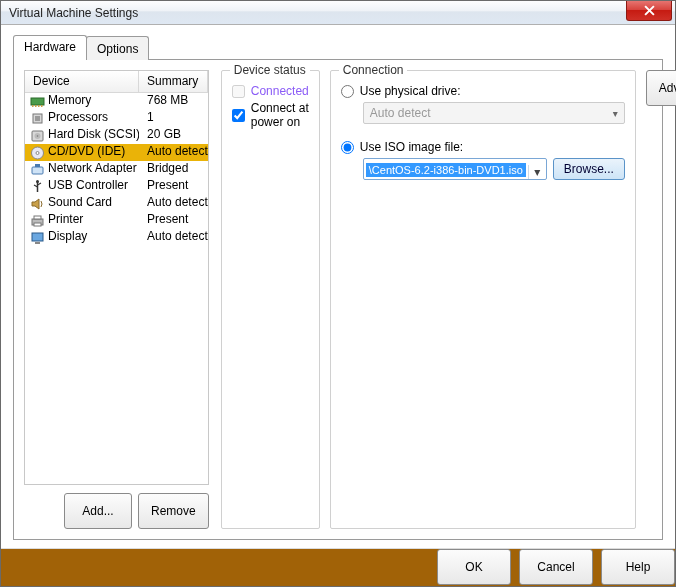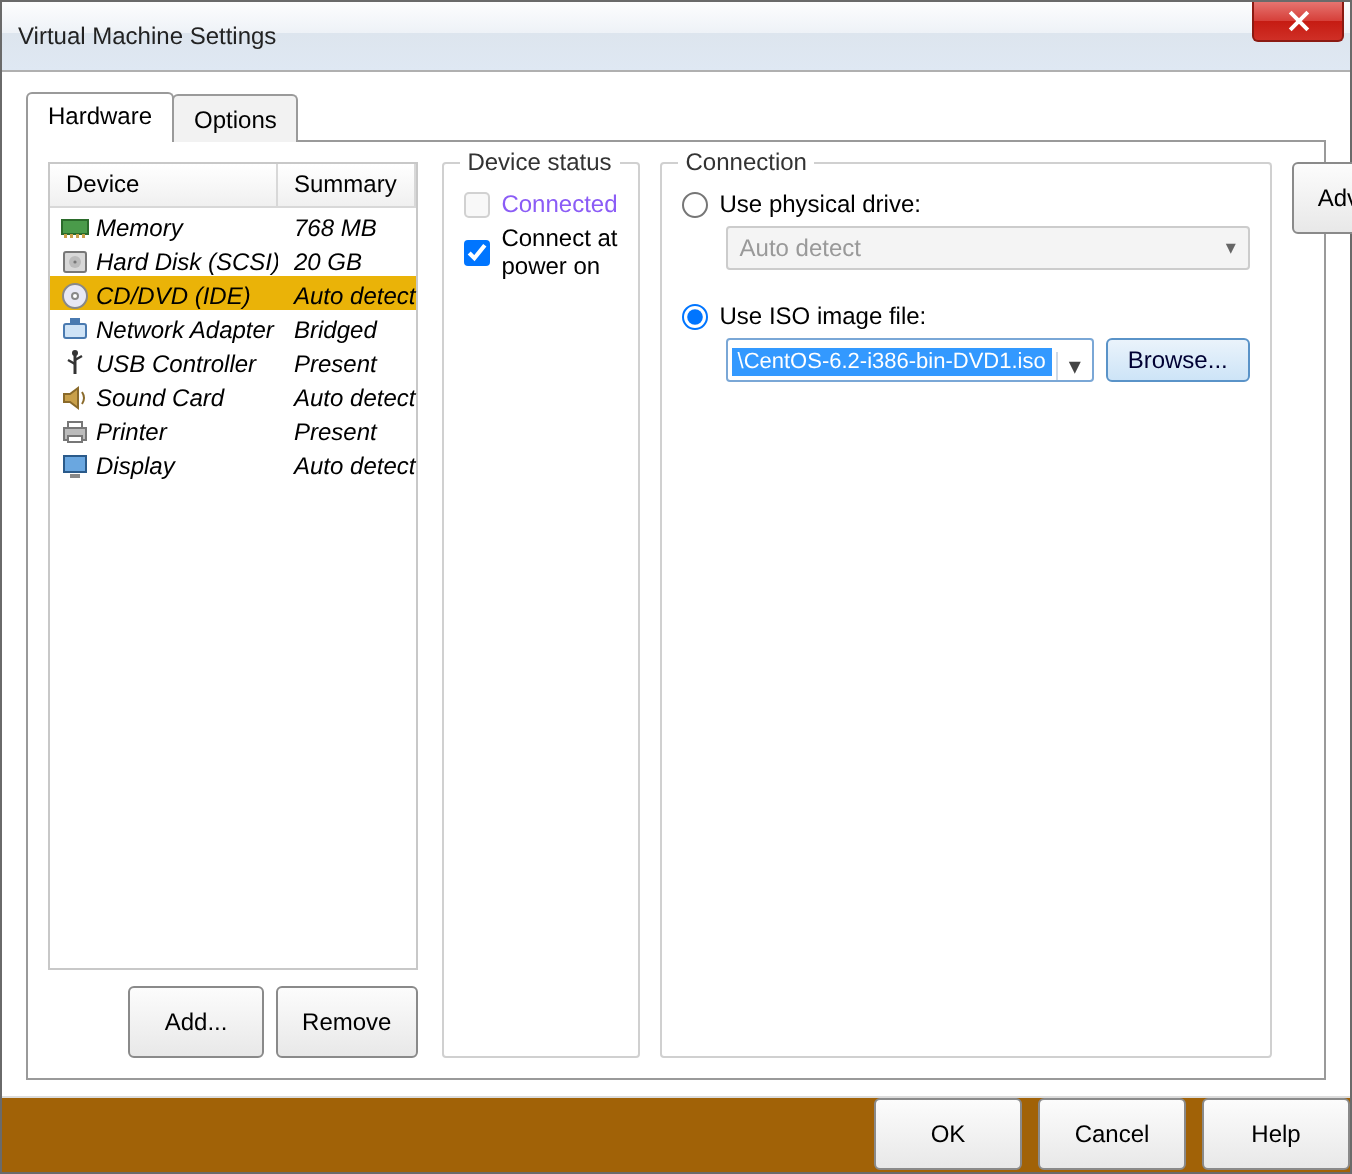--- a/index.html
+++ b/index.html
@@ -1,34 +1,34 @@
 <!DOCTYPE html>
 <html><head>
 <meta charset="utf-8">
 <style>
 * { box-sizing: border-box; margin: 0; padding: 0; font-family: "Segoe UI", Tahoma, sans-serif; font-size: 12px; }
 body { background: #d8d8d8; width: 676px; height: 587px; overflow: hidden; }
 .window { width: 676px; height: 587px; background: #fff; border: 1px solid #6a6a6a; position: relative; display: flex; flex-direction: column; }
-.titlebar { height: 35px; background: linear-gradient(to bottom, #fdfdfe 0%, #eef2f7 45%, #dde5ee 46%, #dfe8f3 100%); border-bottom: 1px solid #b0b0b0; display: flex; align-items: center; padding-left: 8px; position: relative; }
+.titlebar { height: 24px; background: linear-gradient(to bottom, #fdfdfe 0%, #eef2f7 45%, #dde5ee 46%, #dfe8f3 100%); border-bottom: 1px solid #b0b0b0; display: flex; align-items: center; padding-left: 8px; position: relative; }
 .titlebar-text { color: #222; font-size: 12px; }
 .close-btn { position: absolute; right: 3px; top: 0; width: 46px; height: 20px; background: linear-gradient(to bottom, #e67470 0%, #d6403a 49%, #c61b12 50%, #cf2f26 100%); border: 1px solid #8b1a12; border-top: none; border-radius: 0 0 3px 3px; display: flex; align-items: center; justify-content: center; color: #fff; cursor: pointer; }
 .close-btn svg { width: 11px; height: 11px; }
 .body-area { flex: 1; padding: 10px 12px 8px 12px; display: flex; flex-direction: column; }
 .tabs { display: flex; position: relative; z-index: 2; }
 .tab { padding: 4px 10px 4px 10px; border: 1px solid #9a9a9a; background: #fff; border-bottom: none; border-radius: 3px 3px 0 0; margin-right: -1px; cursor: pointer; }
 .tab.active { background: #fff; position: relative; z-index: 3; }
 .tab.inactive { background: #f2f2f2; padding-top: 5px; margin-top: 1px; }
 .tabpanel { flex: 1; border: 1px solid #9a9a9a; margin-top: -1px; background: #fff; display: flex; padding: 10px; gap: 12px; }
 .left { width: 310px; display: flex; flex-direction: column; }
 .devlist-wrap { flex: 1; border: 1px solid #c8c8c8; background: #fff; }
 .devlist-head { display: flex; background: linear-gradient(to bottom, #fff, #f0f0f0); border-bottom: 1px solid #d8d8d8; height: 22px; }
 .devlist-head .col { padding: 3px 8px; border-right: 1px solid #d8d8d8; }
 .col-device { width: 114px; }
 .col-summary { flex: 1; }
-.devrow { display: flex; height: 17px; align-items: flex-end; cursor: default; font-style: italic; }
+.devrow { display: flex; height: 17px; align-items: flex-start; cursor: default; }
 .devrow.selected { background: #eab308; }
 .devrow .ic { width: 16px; height: 16px; margin: 0 3px 0 4px; display: flex; align-items: center; justify-content: center; }
 .devrow .name { width: 91px; white-space: nowrap; overflow: hidden; }
 .devrow .summ { flex: 1; padding-left: 8px; white-space: nowrap; }
 .btnrow { display: flex; justify-content: flex-end; gap: 6px; margin-top: 8px; }
 .btn { min-width: 68px; height: 36px; padding: 0 12px; background: linear-gradient(to bottom, #fcfcfc, #e8e8e8); border: 1px solid #8a8a8a; border-radius: 3px; cursor: pointer; font-size: 12px; }
 .right { flex: 1; display: flex; flex-direction: row; gap: 10px; }
 .group { border: 1px solid #d0d0d0; border-radius: 2px; padding: 10px 10px 12px 10px; position: relative; }
 .group-title { position: absolute; top: -8px; left: 8px; background: #fff; padding: 0 4px; color: #333; }
 .chkrow, .radrow { display: flex; align-items: center; gap: 6px; margin: 3px 0; }
@@ -87,20 +87,30 @@
                     <rect x="8" y="11" width="1.5" height="2" fill="#c9a04a"></rect>
                     <rect x="11" y="11" width="1.5" height="2" fill="#c9a04a"></rect>
                   </svg>
                 </span>
                 <span class="name">Memory</span>
                 <span class="summ">768 MB</span>
               </div>
               <div class="devrow">
                 <span class="ic">
                   <svg viewBox="0 0 15 15">
+                    <rect x="3" y="3" width="9" height="9" fill="#d8d8d8" stroke="#777"></rect>
+                    <rect x="5" y="5" width="5" height="5" fill="#9a9a9a"></rect>
+                  </svg>
+                </span>
+                <span class="name">Processors</span>
+                <span class="summ">1</span>
+              </div>
+              <div class="devrow">
+                <span class="ic">
+                  <svg viewBox="0 0 15 15">
                     <rect x="2" y="3" width="11" height="10" rx="1" fill="#d8d8d8" stroke="#777"></rect>
                     <circle cx="7.5" cy="8" r="3" fill="#bbb"></circle>
                     <circle cx="7.5" cy="8" r="0.8" fill="#777"></circle>
                   </svg>
                 </span>
                 <span class="name">Hard Disk (SCSI)</span>
                 <span class="summ">20 GB</span>
               </div>
               <div class="devrow selected">
                 <span class="ic">

